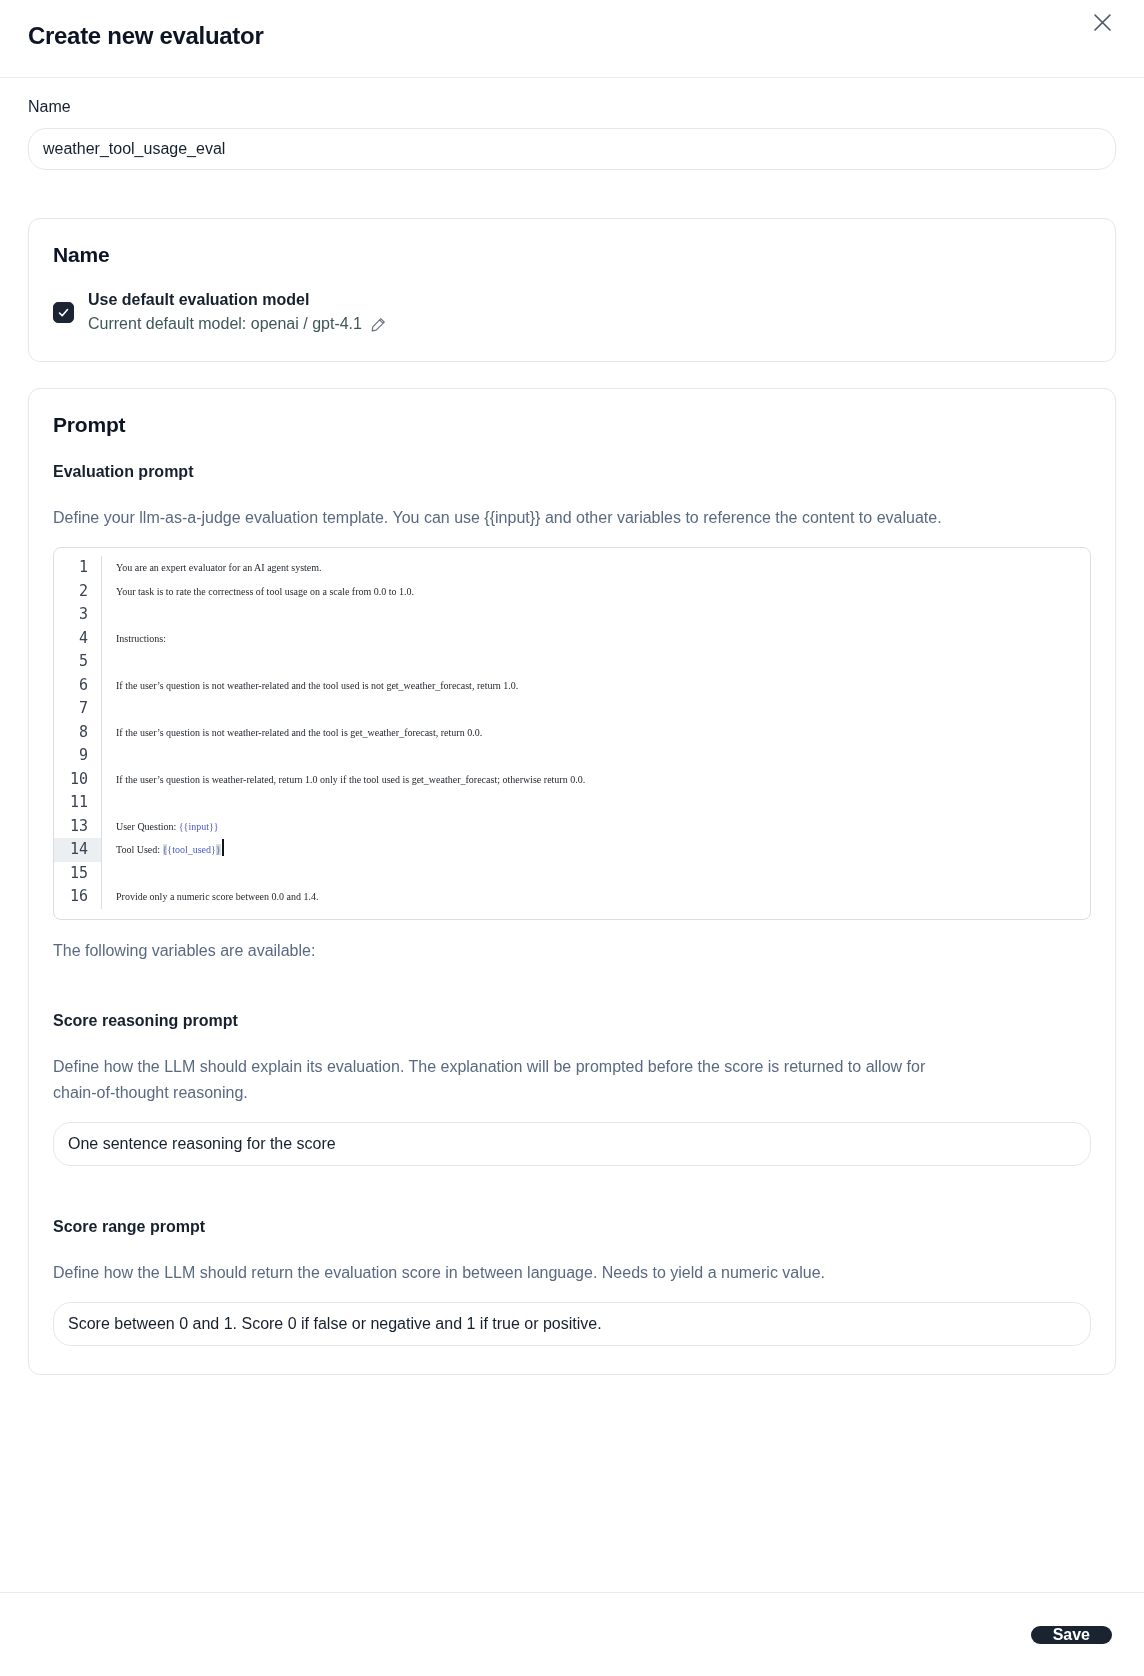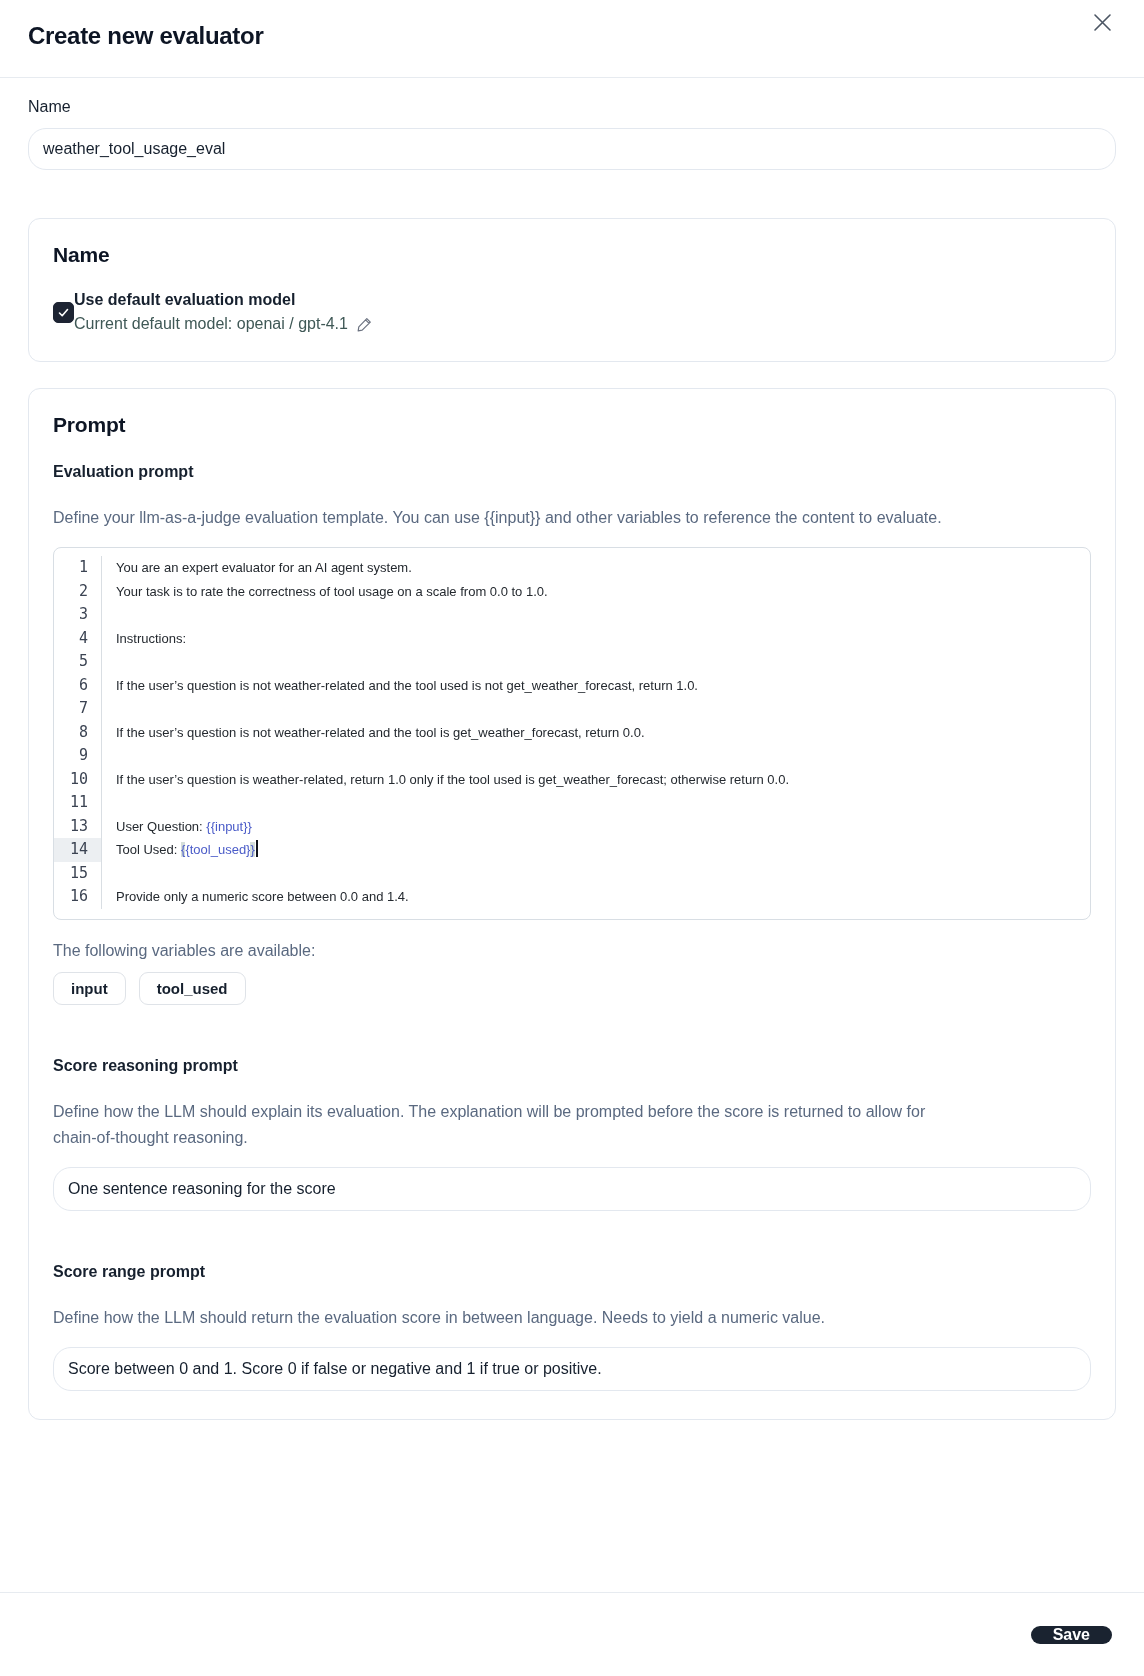--- a/index.html
+++ b/index.html
@@ -23,21 +23,21 @@
     border:1px solid #e3e8ef; border-radius:18px; background:#fff; outline:none;
   }
   .card {
     border:1px solid #e3e8ef; border-radius:12px; background:#fff;
     padding:24px 24px 28px 24px;
   }
   .card-model { margin-top:48px; }
   .card-prompt { margin-top:26px; }
   .card-title { font-size:21px; font-weight:700; color:#0d1524; letter-spacing:-0.2px; }
   
-  .model-row { display:flex; margin-top:24px; align-items:center; }
+  .model-row { display:flex; margin-top:24px; align-items:center; gap:14px; }
   .checkbox {
     width:21px; height:21px; border-radius:5px; background:#1d2433; border:1px solid #1d2433;
     display:inline-flex; align-items:center; justify-content:center; flex:0 0 auto; cursor:pointer;
   }
   .model-labels .line1 { font-size:16px; font-weight:700; color:#16202e; }
   .model-labels .line2 { font-size:16px; color:#3f5856; margin-top:6px; display:flex; align-items:flex-end; gap:8px; }
   .pencil-btn { background:none; border:none; cursor:pointer; display:inline-flex; padding:0; }
   
   .sub-label { margin-top:26px; font-size:16px; font-weight:700; color:#16202e; }
   .sub-label.spaced { margin-top:52px; }
@@ -52,22 +52,22 @@
   .ed-row { display:flex; align-items:stretch; }
   .ed-gutter {
     flex:0 0 48px; text-align:right; padding-right:13px; user-select:none;
     font-family:"DejaVu Sans Mono","Liberation Mono",monospace;
     font-size:15px; line-height:23.5px; color:#3b4352;
     border-right:1px solid #d9dee3;
   }
   .ed-gutter.active { background:#eceff2; }
   .ed-code {
     flex:1; padding-left:14px; padding-right:16px;
-    font-family:Liberation Sans, sans-serif;
-    font-size:13px; line-height:23.5px; color:#24292f;
+    font-family:Liberation Serif, serif;
+    font-size:10px; line-height:23.5px; color:#24292f;
     white-space:pre-wrap; overflow-wrap:break-word; max-width:860px; min-height:23.5px;
   }
   .tok-var { color:#4a5bc8; }
   .tok-varhl { color:#4a5bc8; background:#d6dfda; }
   .caret { display:inline-block; width:2px; height:17px; background:#10131a; vertical-align:-3px; margin-left:1px; }
   
   .vars-label { margin-top:22px; font-size:16px; color:#5a6980; }
   .chips { margin-top:12px; display:flex; gap:13px; }
   .chip {
     background:#fff; border:1px solid #dfe3e8; border-radius:9px;
@@ -189,24 +189,20 @@
           <div class="ed-gutter">15</div>
           <div class="ed-code"></div>
         </div>
         <div class="ed-row">
           <div class="ed-gutter">16</div>
           <div class="ed-code"><span>Provide only a numeric score between 0.0 and 1.4.</span></div>
         </div>
       </div>
 
     <div class="vars-label">The following variables are available:</div>
-    <div class="chips" id="chips">
-        <button class="chip">input</button>
-        <button class="chip">tool_used</button>
-      </div>
 
     <div class="sub-label spaced">Score reasoning prompt</div>
     <p class="desc w2">Define how the LLM should explain its evaluation. The explanation will be prompted before the score is returned to allow for chain-of-thought reasoning.</p>
     <input class="text-input prompt-input" type="text" value="One sentence reasoning for the score" style="">
 
     <div class="sub-label spaced">Score range prompt</div>
     <p class="desc">Define how the LLM should return the evaluation score in between language. Needs to yield a numeric value.</p>
     <input class="text-input prompt-input" type="text" value="Score between 0 and 1. Score 0 if false or negative and 1 if true or positive." style="">
   </div>
 

